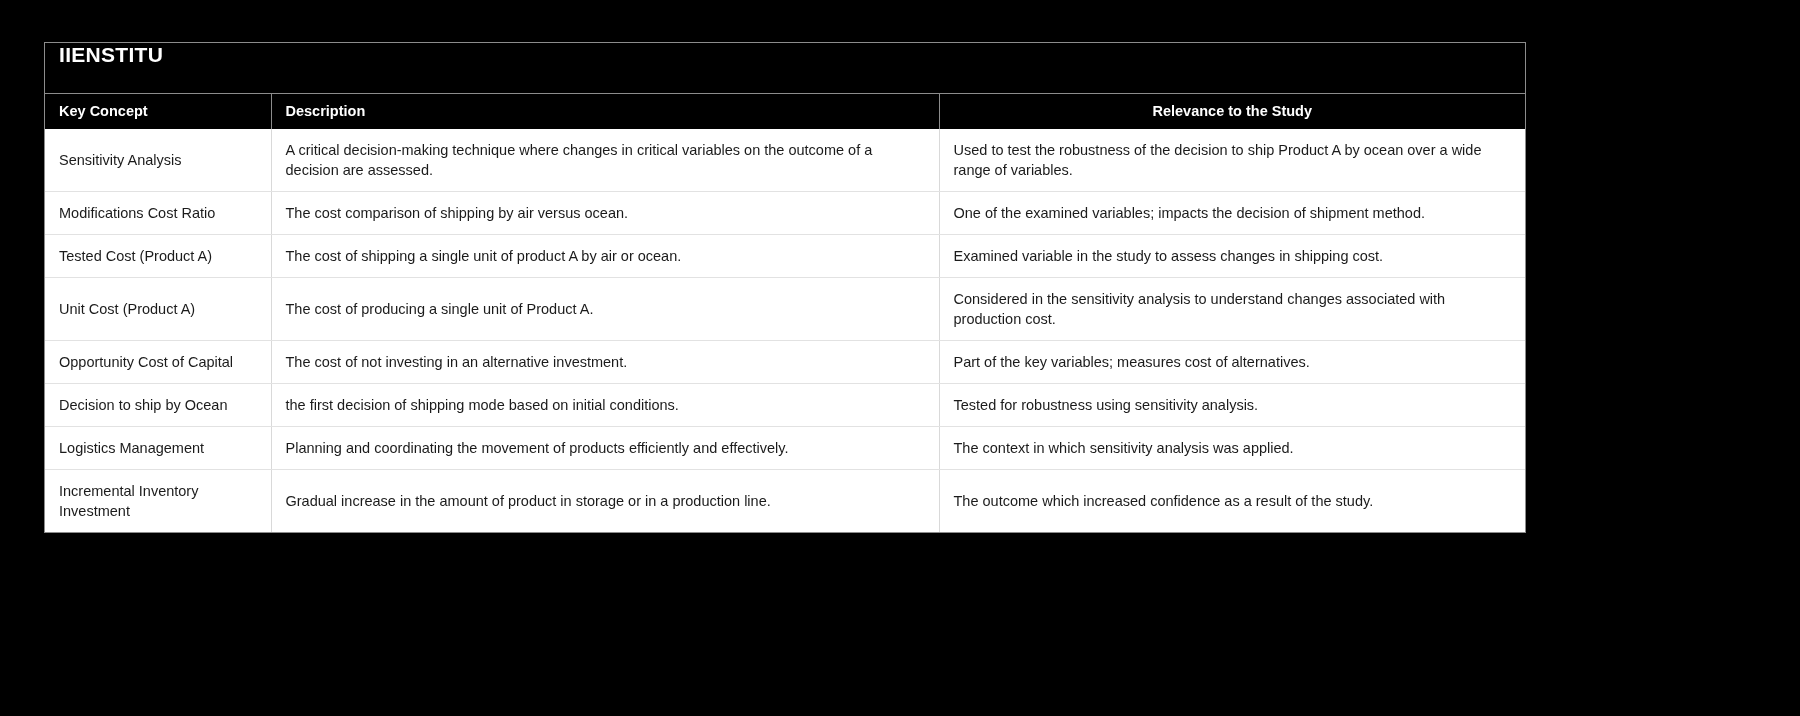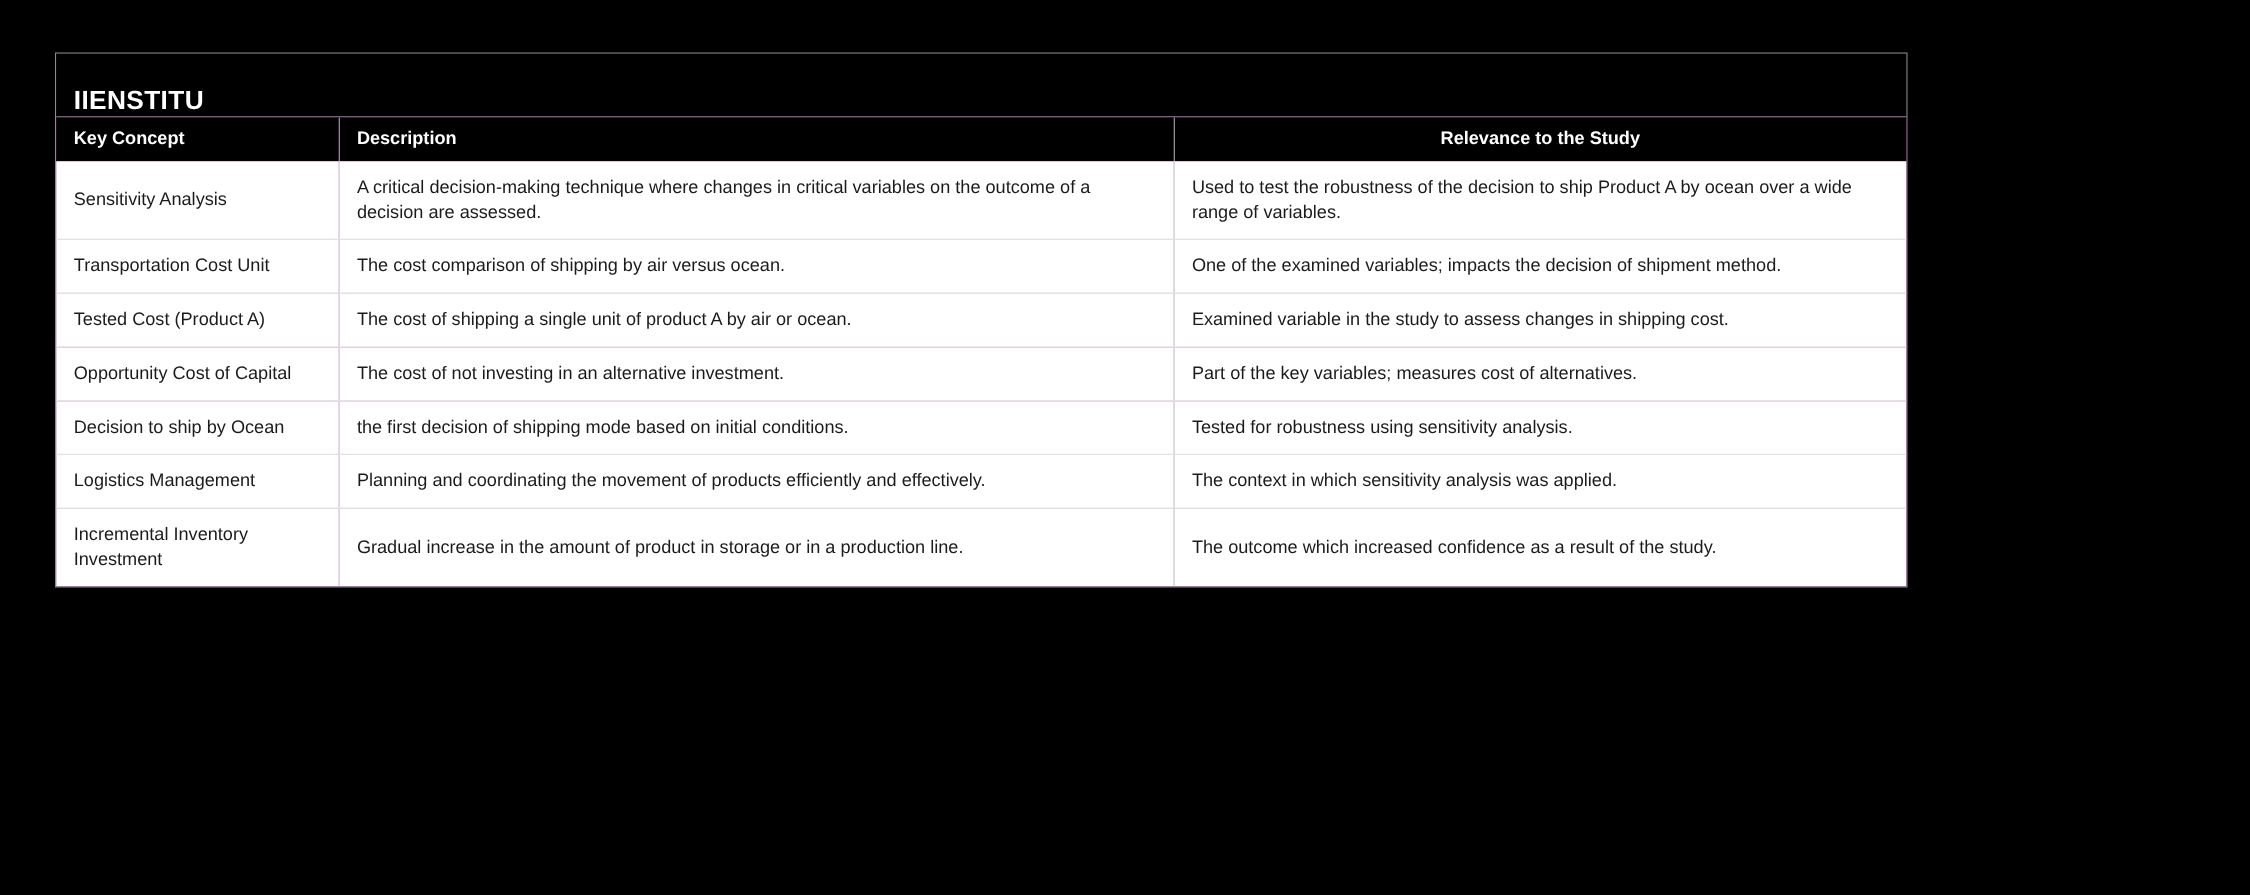--- a/index.html
+++ b/index.html
@@ -26,35 +26,35 @@
     top: 42px;
     width: 1480px;
     border: 1px solid #8c8c8c;
     background: #000000;
     box-sizing: content-box;
   }
   .brand-bar {
     height: 50px;
     background: #000000;
     display: flex;
-    align-items: flex-end;
+    align-items: flex-start;
     padding: 0 0 0 14px;
     border-bottom: 1px solid #8c8c8c;
   }
   .brand-title {
     color: #ffffff;
     font-size: 21px;
     font-weight: bold;
     letter-spacing: 0.3px;
   }
   table.concept-table {
     border-collapse: collapse;
     width: 100%;
     table-layout: fixed;
-    background: #a21caf;
+    background: #ef4444;
   }
   table.concept-table col.c1 { width: 226px; }
   table.concept-table col.c2 { width: 668px; }
   table.concept-table col.c3 { width: 586px; }
 
   thead th {
     background: #000000;
     color: #ffffff;
     font-size: 14.5px;
     font-weight: bold;
@@ -104,28 +104,33 @@
           <th>Relevance to the Study</th>
         </tr>
       </thead>
       <tbody id="table-body">
           <tr>
             <td class="col-key">Sensitivity Analysis</td>
             <td class="col-desc">A critical decision-making technique where changes in critical variables on the outcome of a decision are assessed.</td>
             <td class="col-rel">Used to test the robustness of the decision to ship Product A by ocean over a wide range of variables.</td>
           </tr>
           <tr>
-            <td class="col-key">Transportation Cost Unit</td>
+            <td class="col-key">Modifications Cost Ratio</td>
             <td class="col-desc">The cost comparison of shipping by air versus ocean.</td>
             <td class="col-rel">One of the examined variables; impacts the decision of shipment method.</td>
           </tr>
           <tr>
             <td class="col-key">Tested Cost (Product A)</td>
             <td class="col-desc">The cost of shipping a single unit of product A by air or ocean.</td>
             <td class="col-rel">Examined variable in the study to assess changes in shipping cost.</td>
+          </tr>
+          <tr>
+            <td class="col-key">Unit Cost (Product A)</td>
+            <td class="col-desc">The cost of producing a single unit of Product A.</td>
+            <td class="col-rel">Considered in the sensitivity analysis to understand changes associated with production cost.</td>
           </tr>
           <tr>
             <td class="col-key">Opportunity Cost of Capital</td>
             <td class="col-desc">The cost of not investing in an alternative investment.</td>
             <td class="col-rel">Part of the key variables; measures cost of alternatives.</td>
           </tr>
           <tr>
             <td class="col-key">Decision to ship by Ocean</td>
             <td class="col-desc">the first decision of shipping mode based on initial conditions.</td>
             <td class="col-rel">Tested for robustness using sensitivity analysis.</td>

